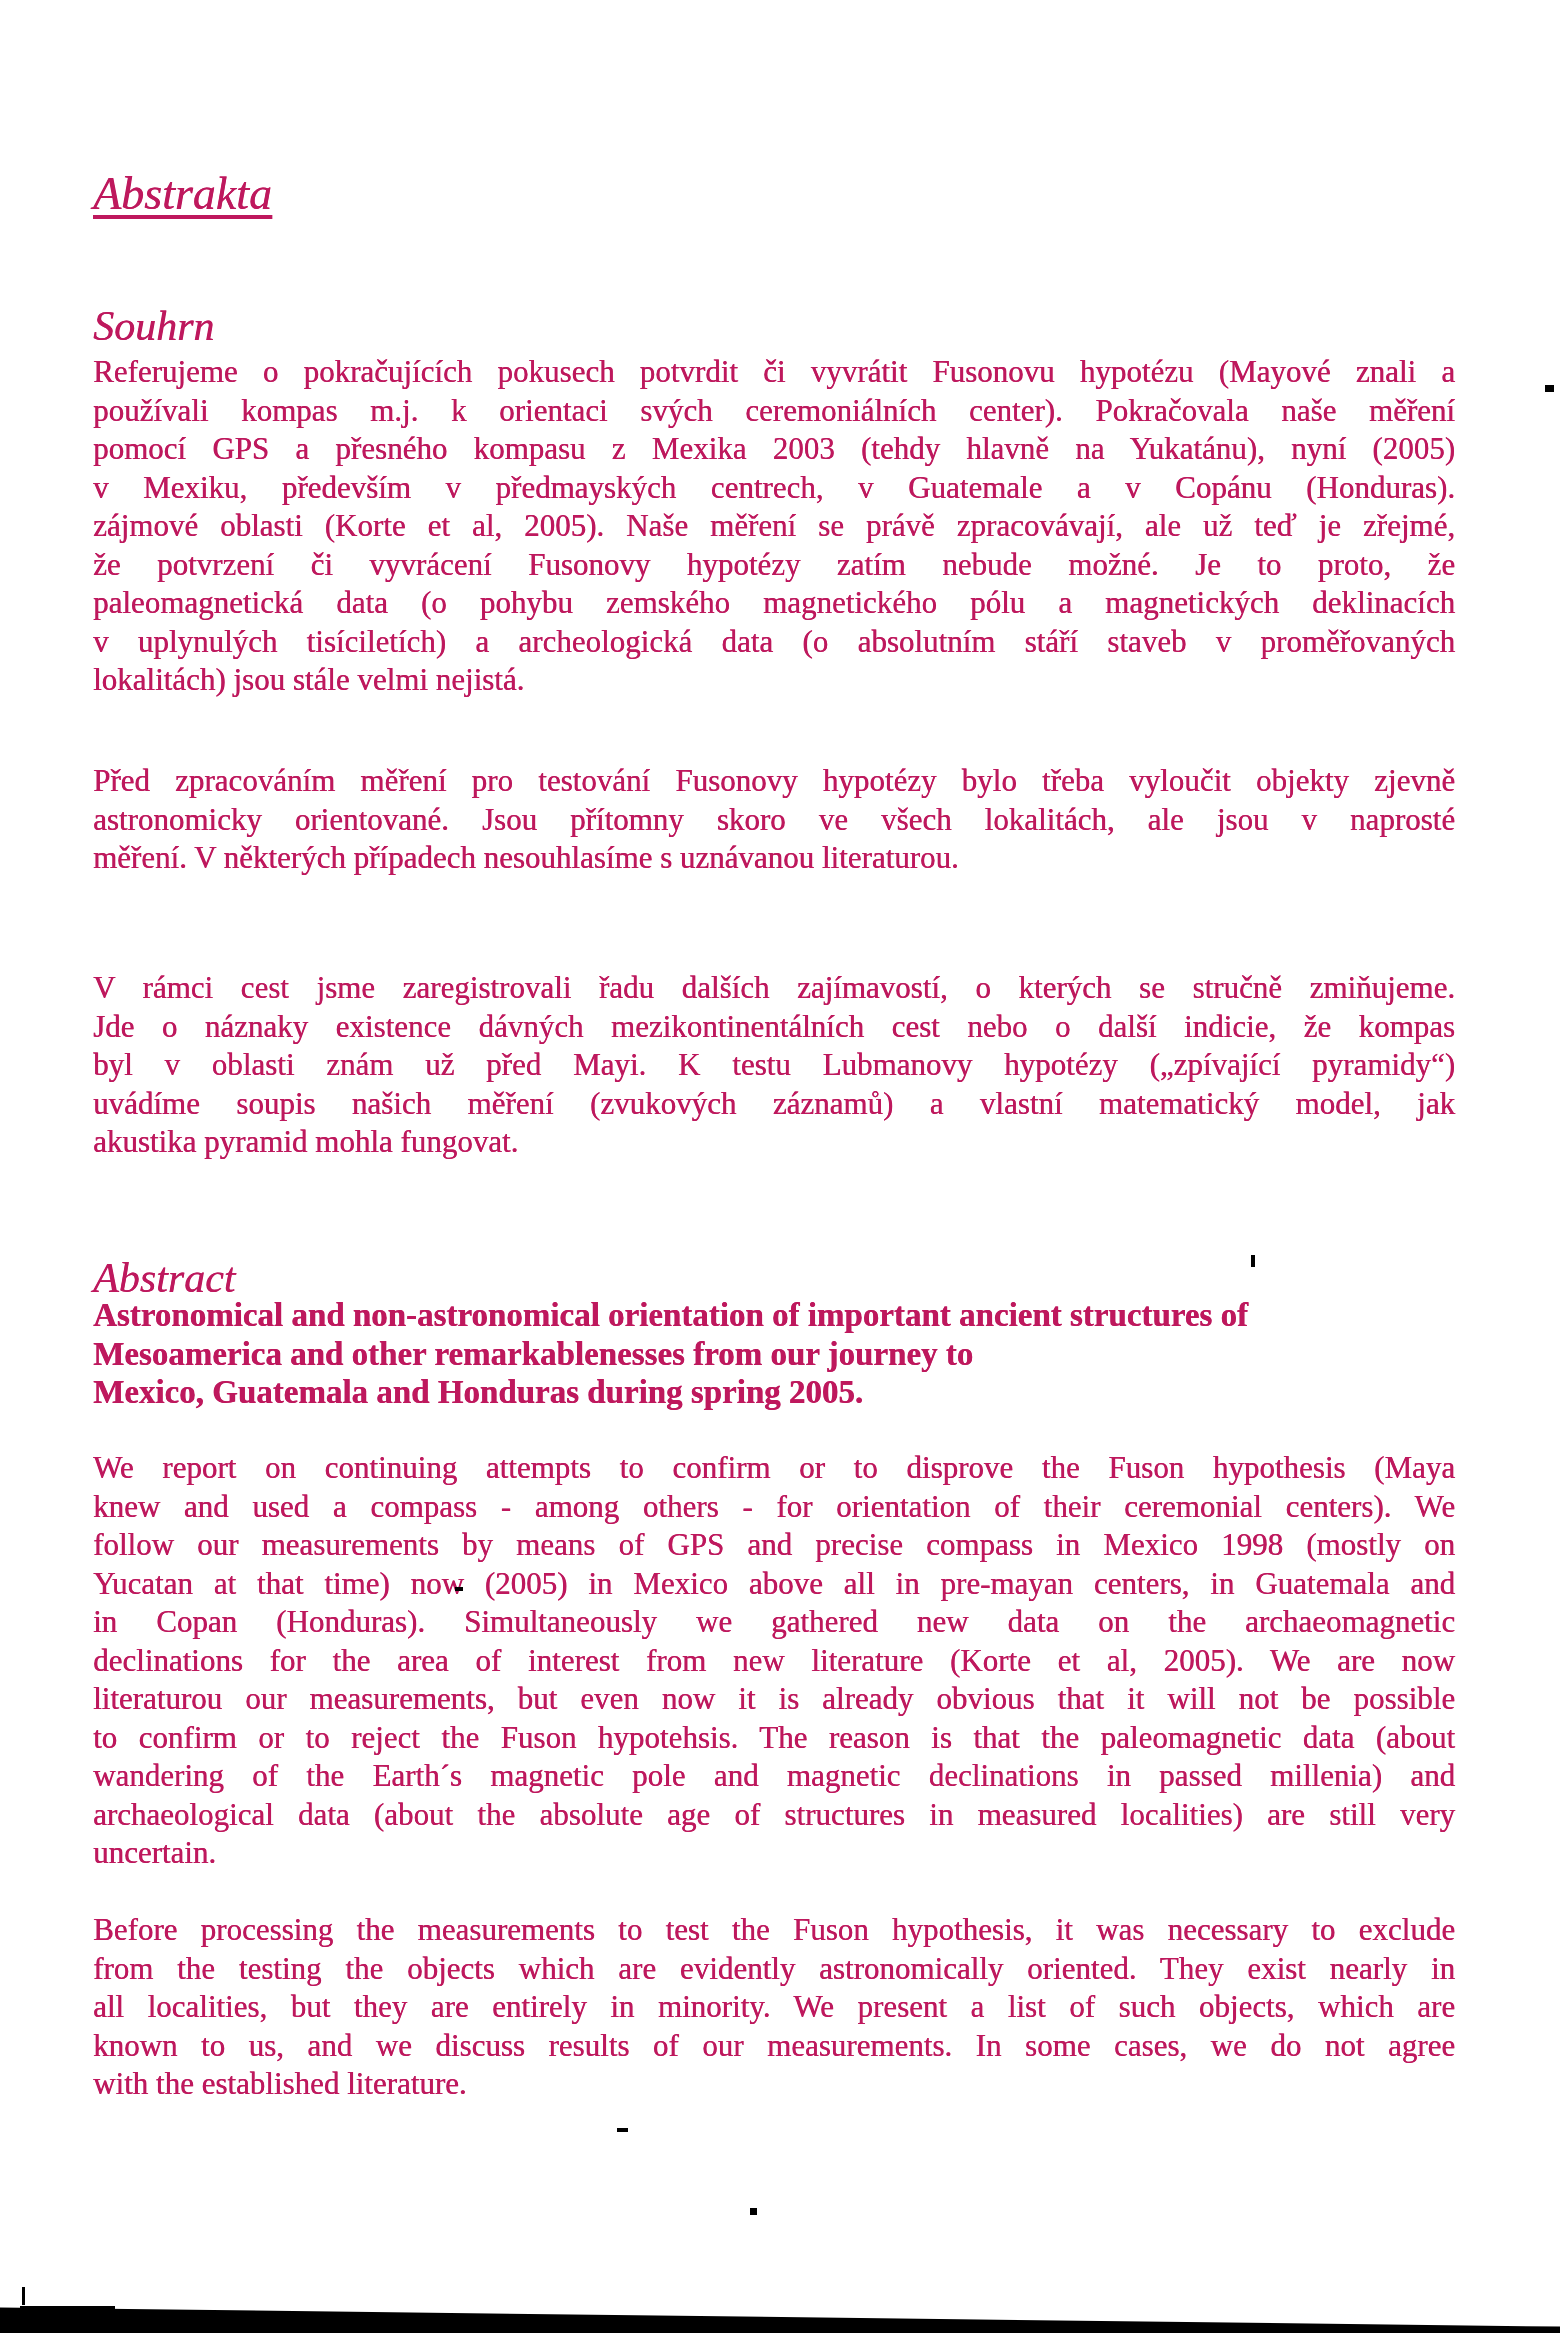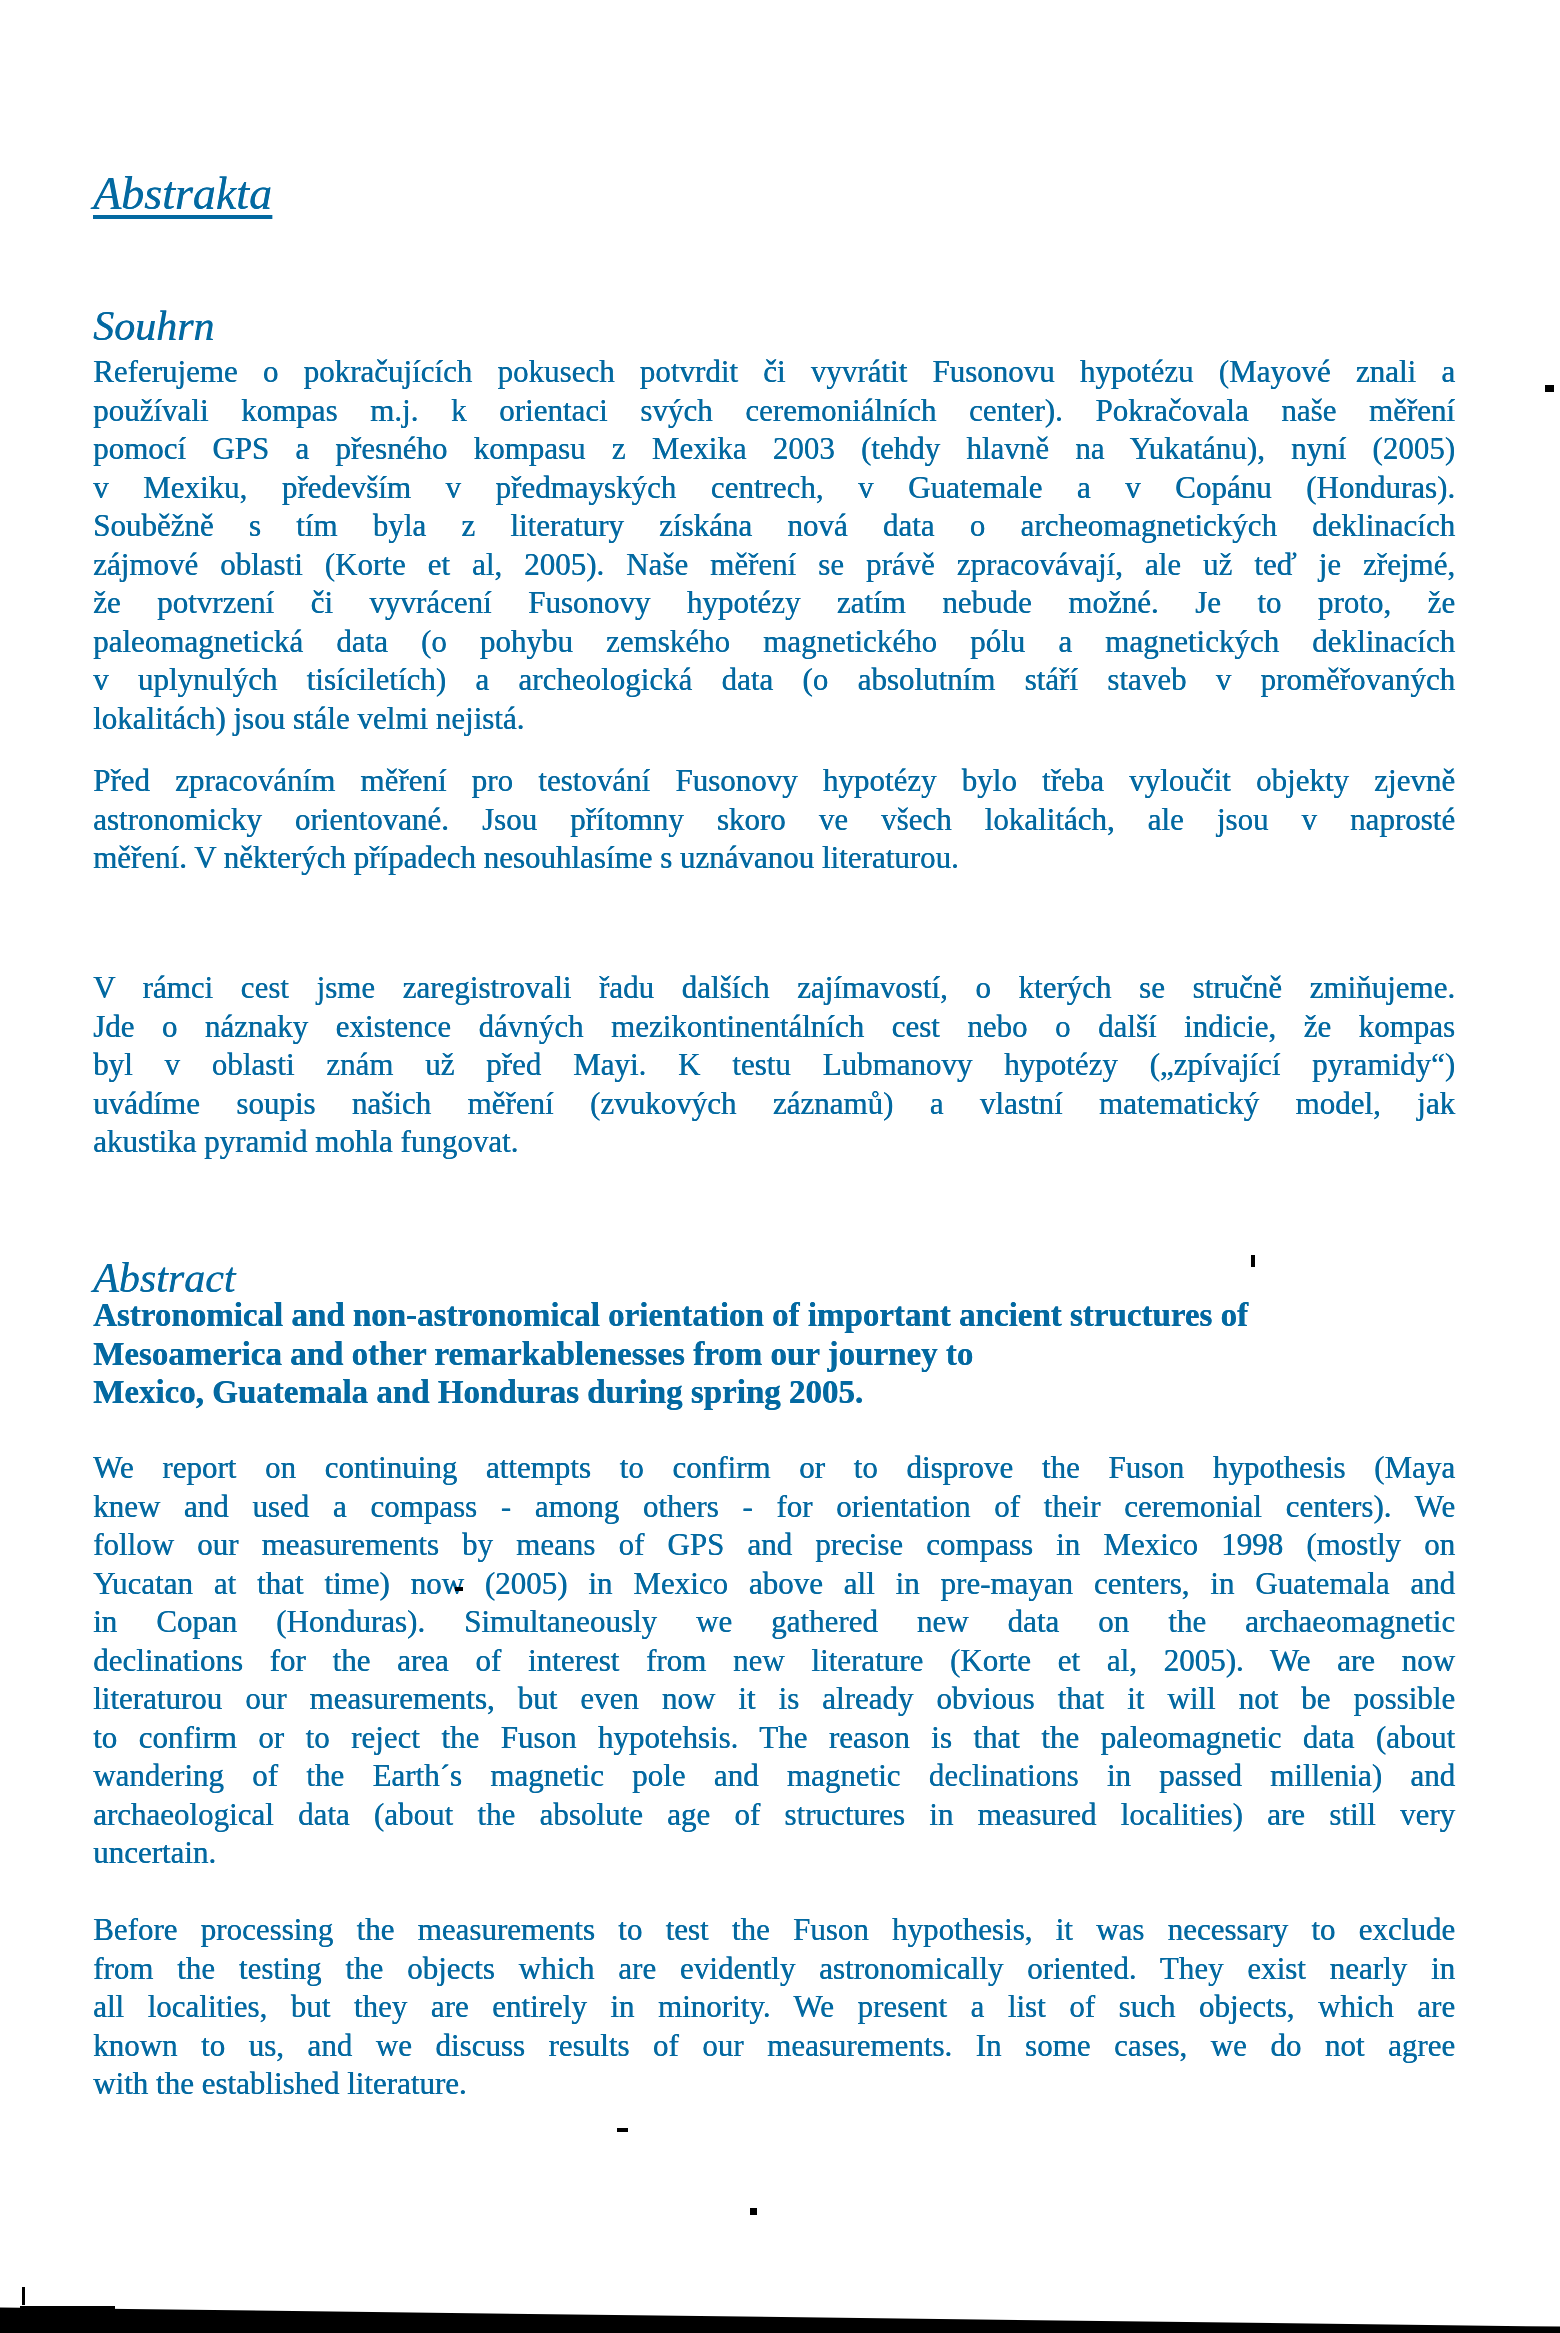--- a/index.html
+++ b/index.html
@@ -2,21 +2,21 @@
 <html><head>
 <meta charset="utf-8">
 <style>
   html, body { margin: 0; padding: 0; background: #e8e8e8; }
   .page {
     position: relative;
     width: 1560px;
     height: 2333px;
     background: #ffffff;
     font-family: "Liberation Serif", "DejaVu Serif", serif;
-    color: #0369a1;
+    color: #be185d;
     overflow: hidden;
   }
   .textblock {
     position: absolute;
     left: 93px;
     width: 1362px;
   }
   .body-text {
     font-size: 31px;
     line-height: 38.5px;
@@ -64,21 +64,20 @@
 
   <div class="textblock heading-italic doc-title" style="top: 166px;">Abstrakta</div>
 
   <div class="textblock heading-italic sec-heading" style="top: 301px;">Souhrn</div>
 
   <div class="textblock body-text" style="top: 353px;">
       <div class="tline">Referujeme o pokračujících pokusech potvrdit či vyvrátit Fusonovu hypotézu (Mayové znali a</div>
       <div class="tline">používali kompas m.j. k orientaci svých ceremoniálních center). Pokračovala naše měření</div>
       <div class="tline">pomocí GPS a přesného kompasu z Mexika 2003 (tehdy hlavně na Yukatánu), nyní (2005)</div>
       <div class="tline">v Mexiku, především v předmayských centrech, v Guatemale a v Copánu (Honduras).</div>
-      <div class="tline">Souběžně s tím byla z literatury získána nová data o archeomagnetických deklinacích</div>
       <div class="tline">zájmové oblasti (Korte et al, 2005). Naše měření se právě zpracovávají, ale už teď je zřejmé,</div>
       <div class="tline">že potvrzení či vyvrácení Fusonovy hypotézy zatím nebude možné. Je to proto, že</div>
       <div class="tline">paleomagnetická data (o pohybu zemského magnetického pólu a magnetických deklinacích</div>
       <div class="tline">v uplynulých tisíciletích) a archeologická data (o absolutním stáří staveb v proměřovaných</div>
       <div class="tline tline-last">lokalitách) jsou stále velmi nejistá.</div>
     </div>
 
   <div class="textblock body-text" style="top: 762px;">
       <div class="tline">Před zpracováním měření pro testování Fusonovy hypotézy bylo třeba vyloučit objekty zjevně</div>
       <div class="tline">astronomicky orientované. Jsou přítomny skoro ve všech lokalitách, ale jsou v naprosté</div>

